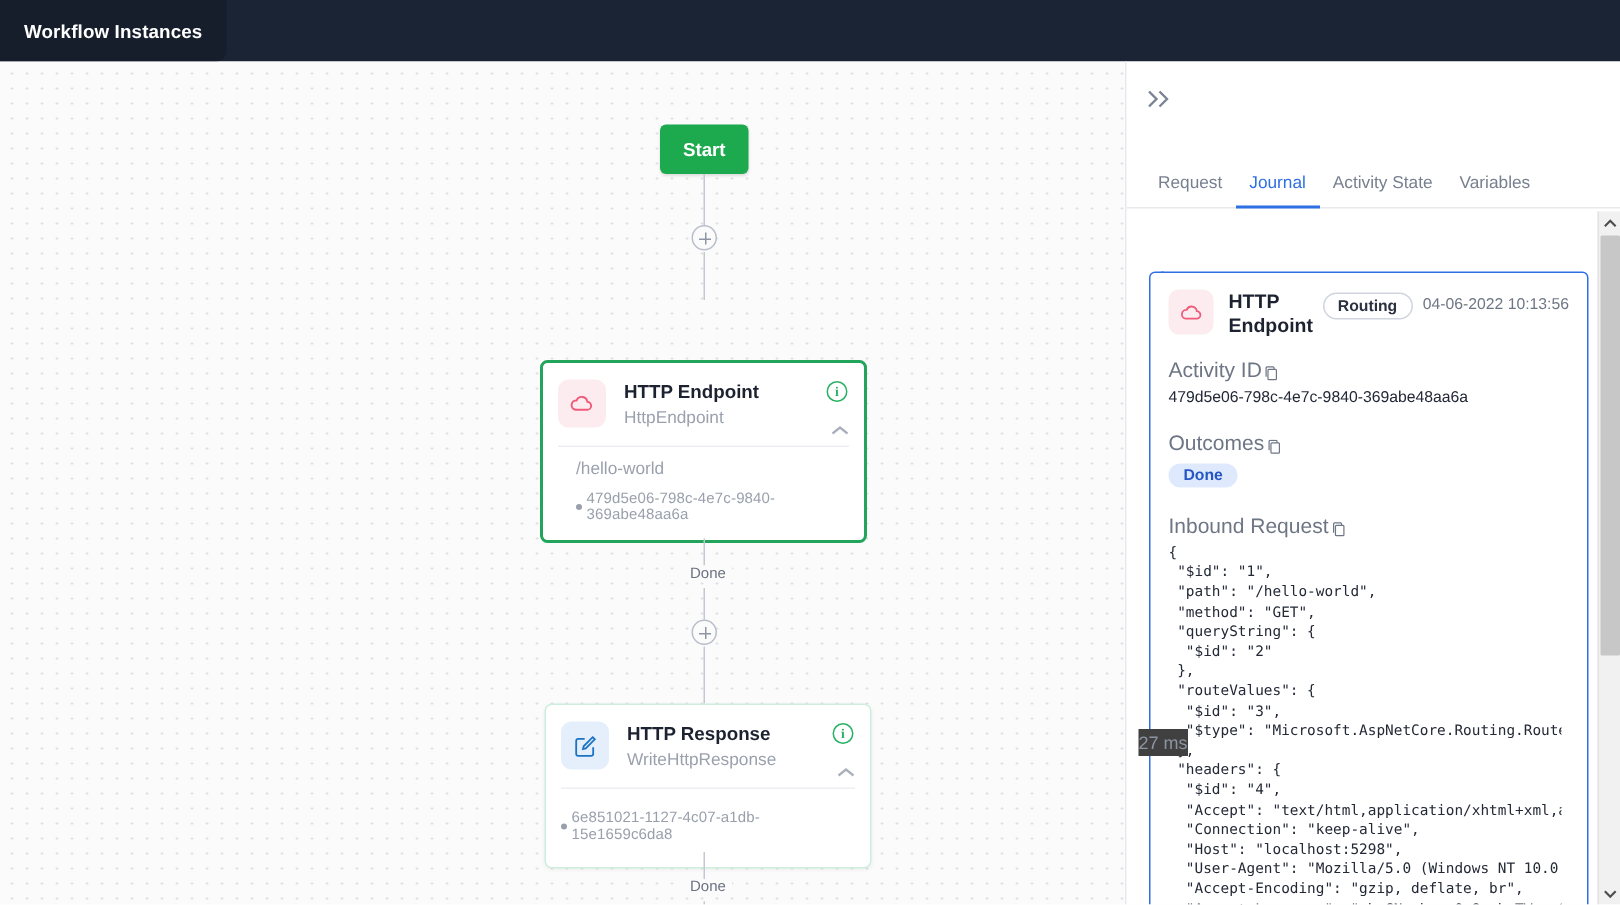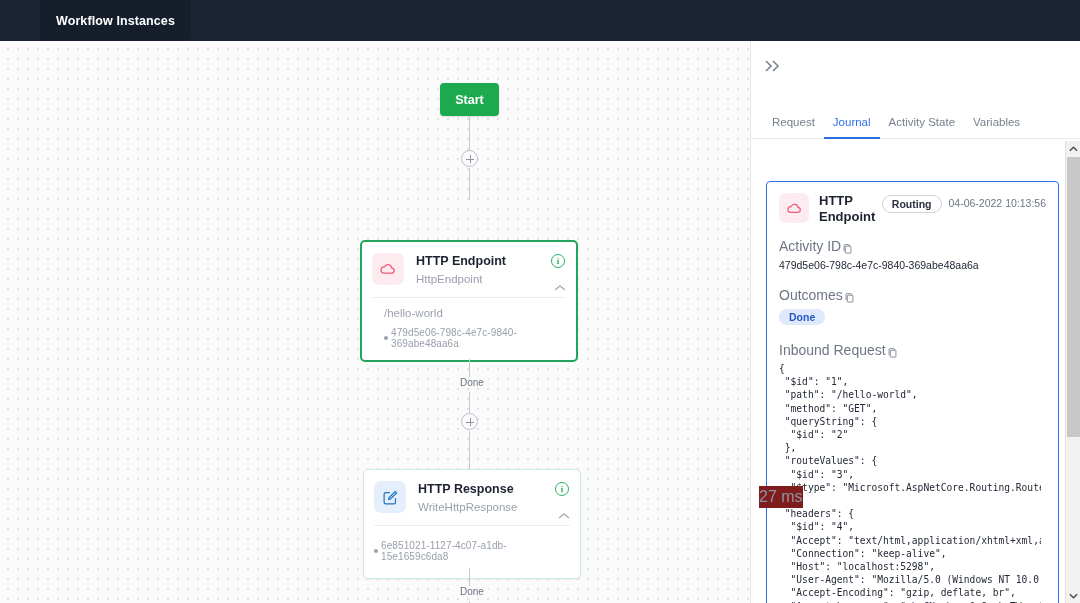--- a/index.html
+++ b/index.html
@@ -9,21 +9,21 @@
     font-family: "Liberation Sans", sans-serif;
     background: #ffffff;
   }
   #app { position: relative; width: 1080px; height: 603px; }
 
   
   .navbar {
     position: absolute; top: 0; left: 0;
     width: 1080px; height: 41px;
     background: #1b2435;
-    display: flex; align-items: stretch; padding-left: 40px;
+    display: flex; align-items: stretch;
   }
   .nav-tab {
     display: flex; align-items: center;
     padding: 0 16px;
     font-size: 12.5px;
     color: #ffffff;
     letter-spacing: .1px;
     cursor: pointer;
     white-space: nowrap;
   }
@@ -161,21 +161,21 @@
   }
   .tab.active { color: #2f6fe4; border-bottom-color: #2f6fe4; }
 
   .journal {
     position: absolute; top: 100px; left: 0;
     width: 330px; height: 462px;
     overflow: hidden;
   }
   .timeline-ms {
     position: absolute; left: 8px; top: 345px;
-    font-size: 16px; color: #8d94a1; background: #7f1d1d;
+    font-size: 12px; color: #8d94a1; background: #404040;
     padding: 2px 0; z-index: 3; text-align: center;
   }
   .timeline-bar {
     position: absolute; left: 23px; top: 40px;
     width: 2px; height: 420px; background: #4a86f7; z-index: 1;
   }
 
   .jcard {
     position: absolute; left: 15px; top: 40px;
     width: 293px; height: 455px;

